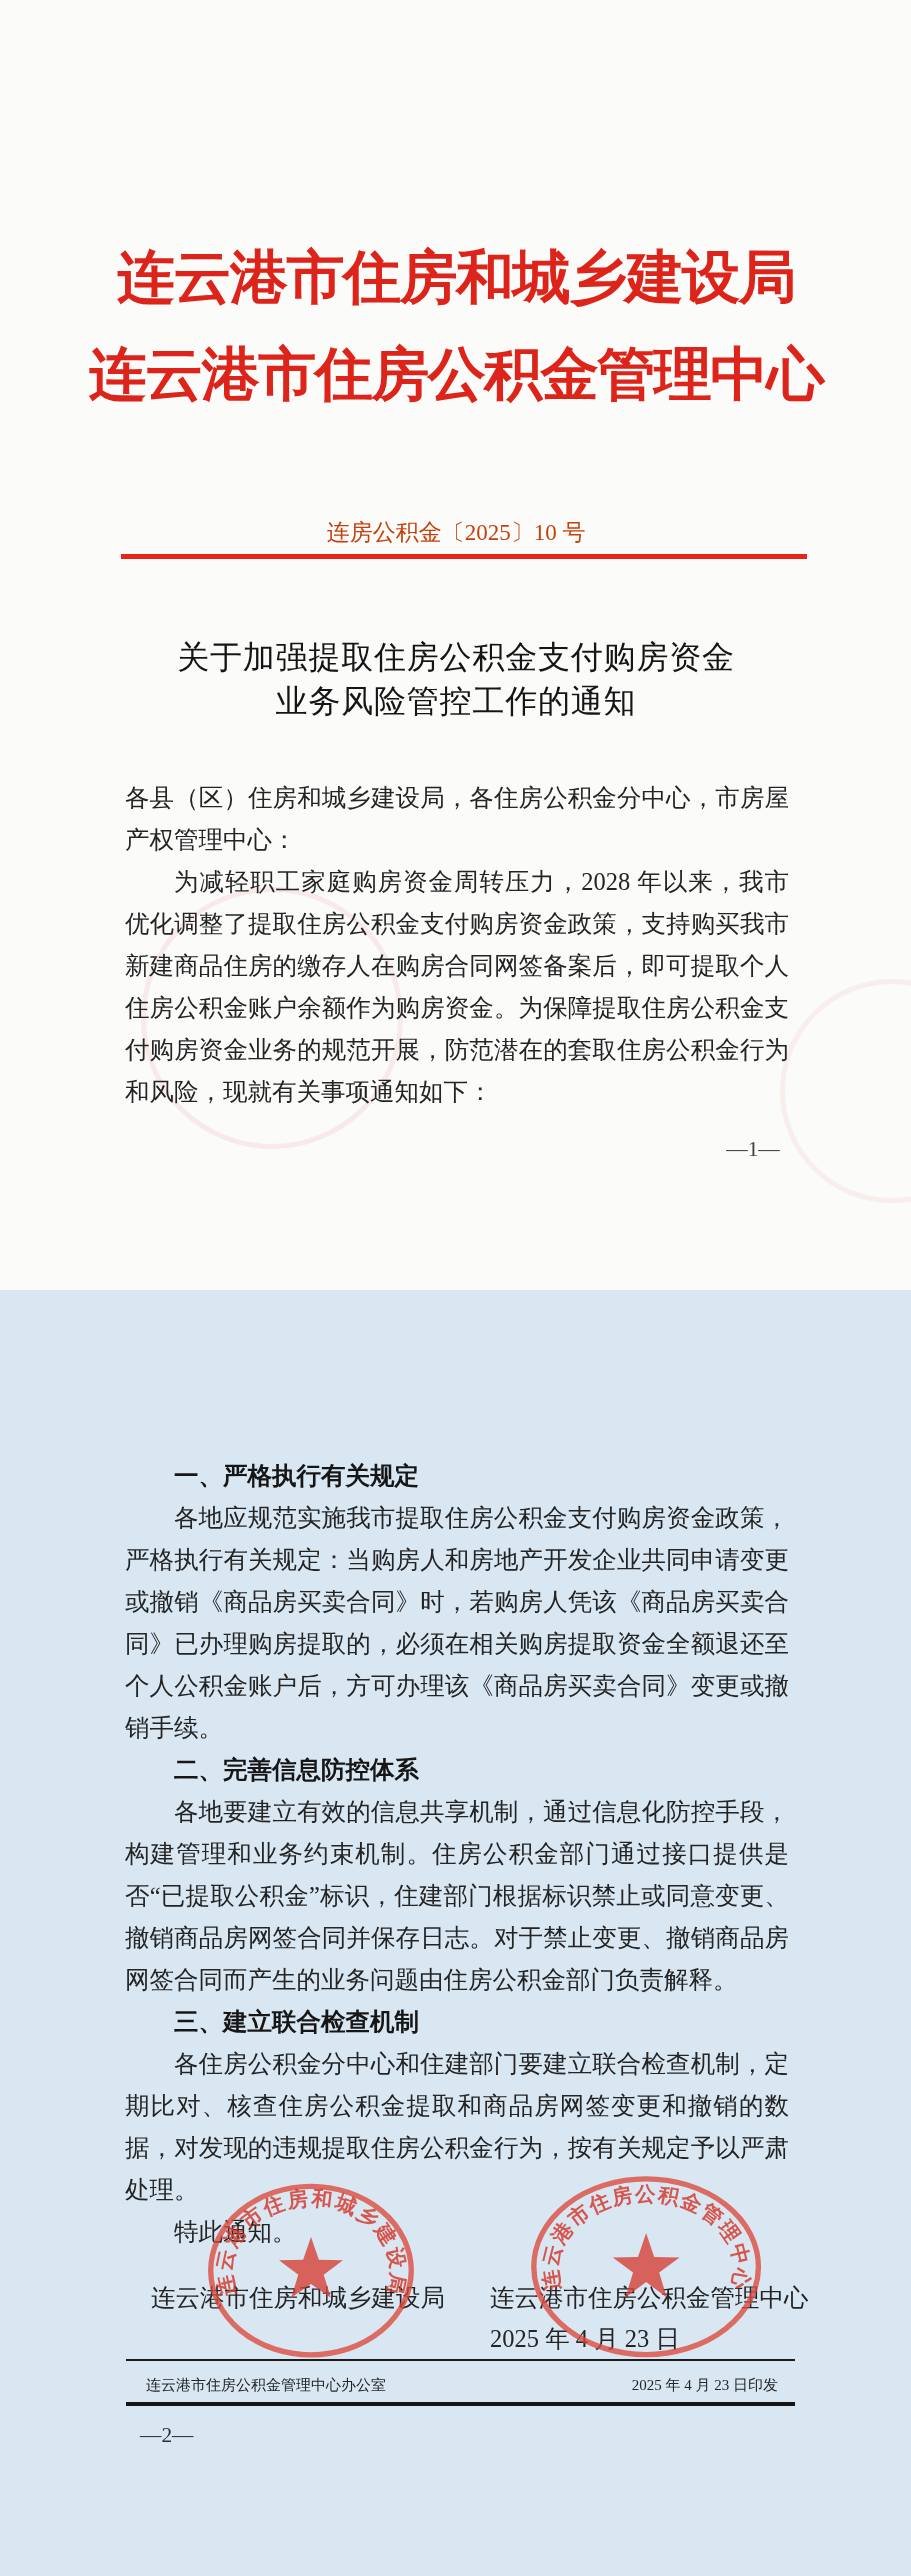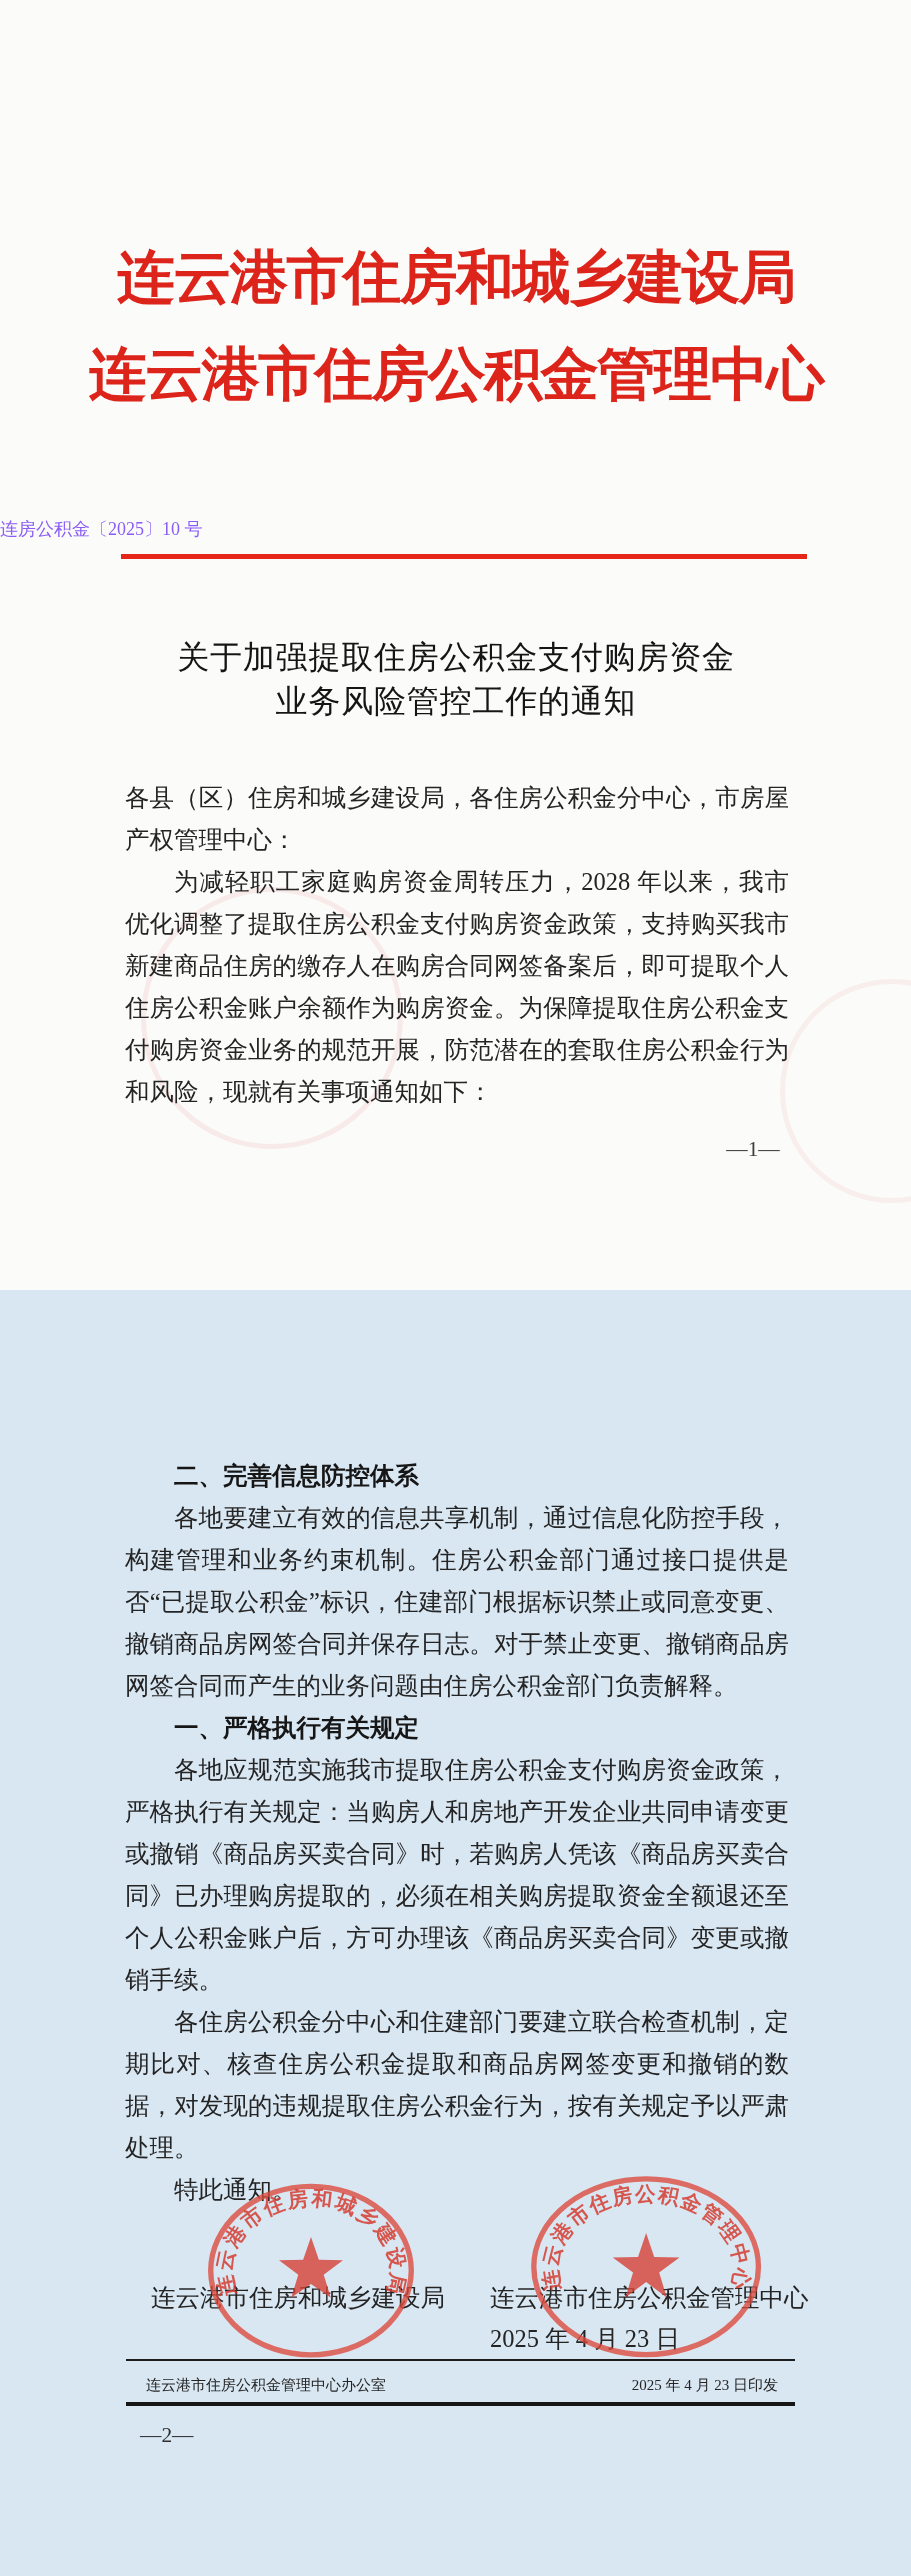--- a/index.html
+++ b/index.html
@@ -8,22 +8,22 @@
     background:#fbfbfa; color:#232323;
     font-family:"Liberation Serif","DejaVu Serif",serif;
   }
   .page2-bg { position:absolute; top:1290px; left:0; width:912px; height:1286px; background:#d9e7f3; }
 
   
   .red-header { position:absolute; top:229px; left:0; width:912px; text-align:center;
                 font-weight:bold; color:#dd241a; }
   .red-header .line { font-size:58px; line-height:97px; letter-spacing:-1.5px; white-space:nowrap; }
 
-  .docno { position:absolute; top:517px; left:0; width:912px; text-align:left;
-           font-size:18px; color:#8b5cf6; }
+  .docno { position:absolute; top:517px; left:0; width:912px; text-align:center;
+           font-size:23px; color:#c2410c; }
   .red-rule { position:absolute; top:554px; left:121px; width:686px; height:4.6px; background:#e52619; }
 
   .title { position:absolute; top:635px; left:0; width:912px; text-align:center;
            font-weight:normal; font-size:32px; line-height:44px; letter-spacing:0.8px; color:#151515; }
 
   .body1 { position:absolute; top:777px; left:125px; width:664px;
            font-size:24.5px; line-height:42px; text-align:justify; color:#242424; }
   .para { text-indent:2em; }
 
   .pagenum1 { position:absolute; top:1137px; left:688px; width:130px; text-align:center;
@@ -86,28 +86,29 @@
 
   <div class="body1">
     <div class="salutation">各县（区）住房和城乡建设局，各住房公积金分中心，市房屋产权管理中心：</div>
     <div class="para">为减轻职工家庭购房资金周转压力，2028 年以来，我市优化调整了提取住房公积金支付购房资金政策，支持购买我市新建商品住房的缴存人在购房合同网签备案后，即可提取个人住房公积金账户余额作为购房资金。为保障提取住房公积金支付购房资金业务的规范开展，防范潜在的套取住房公积金行为和风险，现就有关事项通知如下：</div>
   </div>
 
   <div class="pagenum1">—1—</div>
 
   <div class="body2">
     <div class="sec">
+      <div class="sec-h">一、严格执行有关规定</div>
+      <div class="para">各地应规范实施我市提取住房公积金支付购房资金政策，严格执行有关规定：当购房人和房地产开发企业共同申请变更或撤销《商品房买卖合同》时，若购房人凭该《商品房买卖合同》已办理购房提取的，必须在相关购房提取资金全额退还至个人公积金账户后，方可办理该《商品房买卖合同》变更或撤销手续。</div>
+    </div>
+    <div class="sec">
       <div class="sec-h">二、完善信息防控体系</div>
       <div class="para">各地要建立有效的信息共享机制，通过信息化防控手段，构建管理和业务约束机制。住房公积金部门通过接口提供是否“已提取公积金”标识，住建部门根据标识禁止或同意变更、撤销商品房网签合同并保存日志。对于禁止变更、撤销商品房网签合同而产生的业务问题由住房公积金部门负责解释。</div>
     </div>
     <div class="sec">
-      <div class="sec-h">一、严格执行有关规定</div>
-      <div class="para">各地应规范实施我市提取住房公积金支付购房资金政策，严格执行有关规定：当购房人和房地产开发企业共同申请变更或撤销《商品房买卖合同》时，若购房人凭该《商品房买卖合同》已办理购房提取的，必须在相关购房提取资金全额退还至个人公积金账户后，方可办理该《商品房买卖合同》变更或撤销手续。</div>
-    </div>
-    <div class="sec">
+      <div class="sec-h">三、建立联合检查机制</div>
       <div class="para">各住房公积金分中心和住建部门要建立联合检查机制，定期比对、核查住房公积金提取和商品房网签变更和撤销的数据，对发现的违规提取住房公积金行为，按有关规定予以严肃处理。</div>
     </div>
     <div class="closing">特此通知。</div>
   </div>
 
   <div class="sig-name sig-left">连云港市住房和城乡建设局</div>
   <div class="sig-name sig-right">连云港市住房公积金管理中心</div>
   <div class="sig-date">2025 年 4 月 23 日</div>
 
   <div class="seal seal-left">

